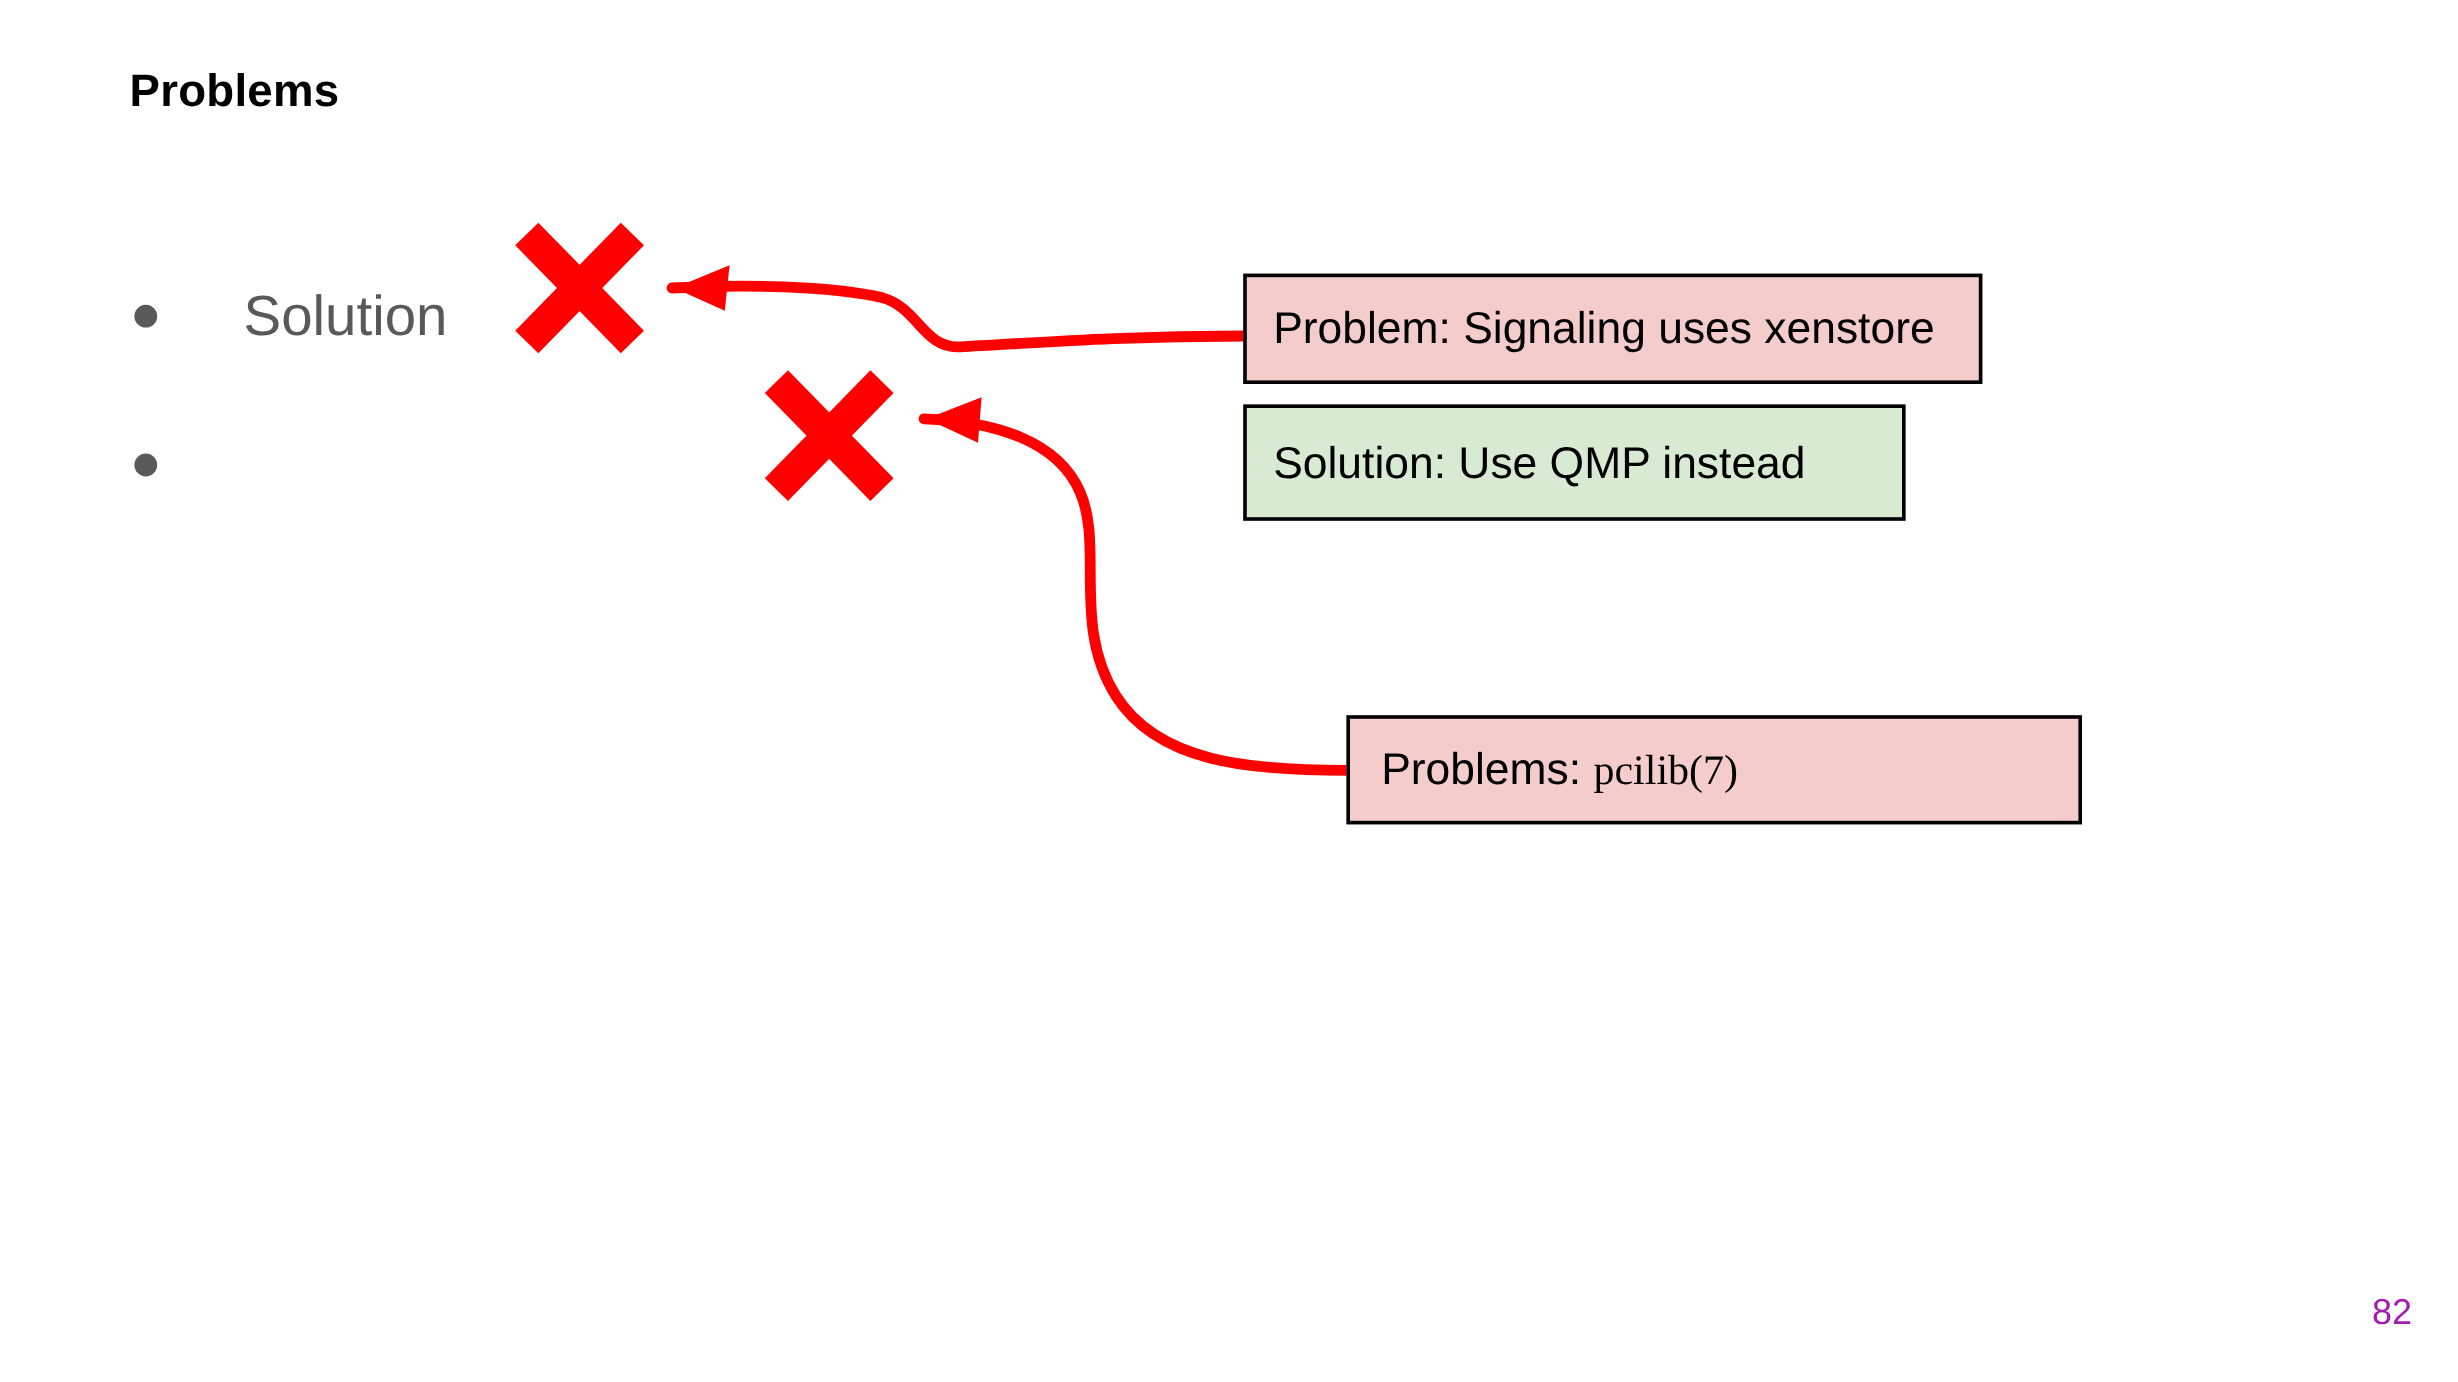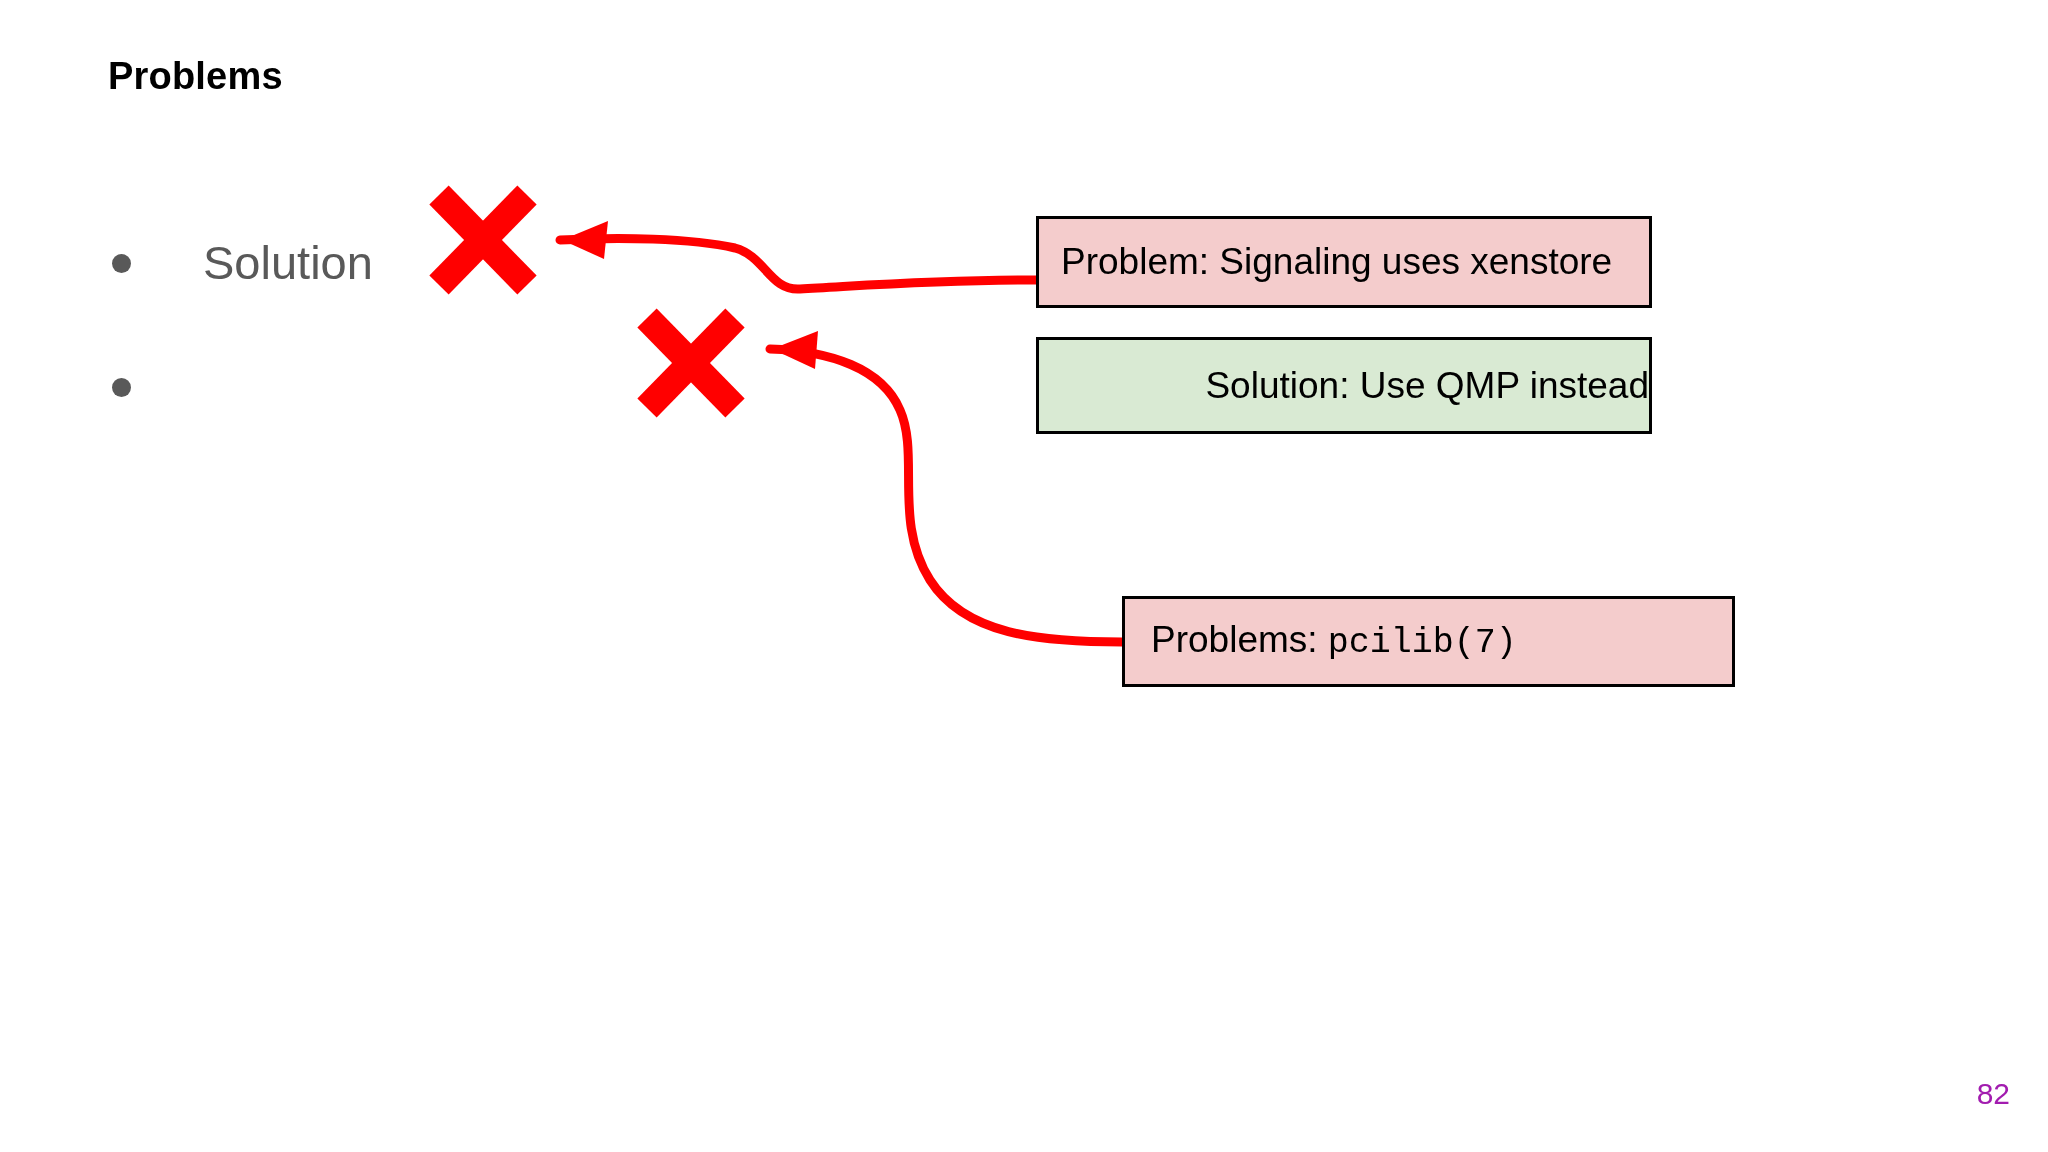--- a/index.html
+++ b/index.html
@@ -86,37 +86,36 @@
     align-items: center;
     padding-left: 22px;
   }
   .callout .callout-text {
     font-size: 37px;
     line-height: 44px;
     color: #000000;
     white-space: nowrap;
   }
   .callout .callout-text .mono {
-    font-family: Liberation Mono, monospace;
+    font-family: Liberation Serif, serif;
     font-size: 35px;
   }
   .callout-problem-1 {
     left: 1036px;
-    top: 216px;
+    top: 228px;
     width: 616px;
     height: 92px;
     background: #f4cccc;
   }
   .callout-solution-1 {
     left: 1036px;
     top: 337px;
-    width: 616px;
+    width: 552px;
     height: 97px;
     background: #d9ead3;
-    justify-content: flex-end;
   }
   .callout-problem-2 {
     left: 1122px;
     top: 596px;
     width: 613px;
     height: 91px;
     background: #f4cccc;
     padding-left: 26px;
   }
 

